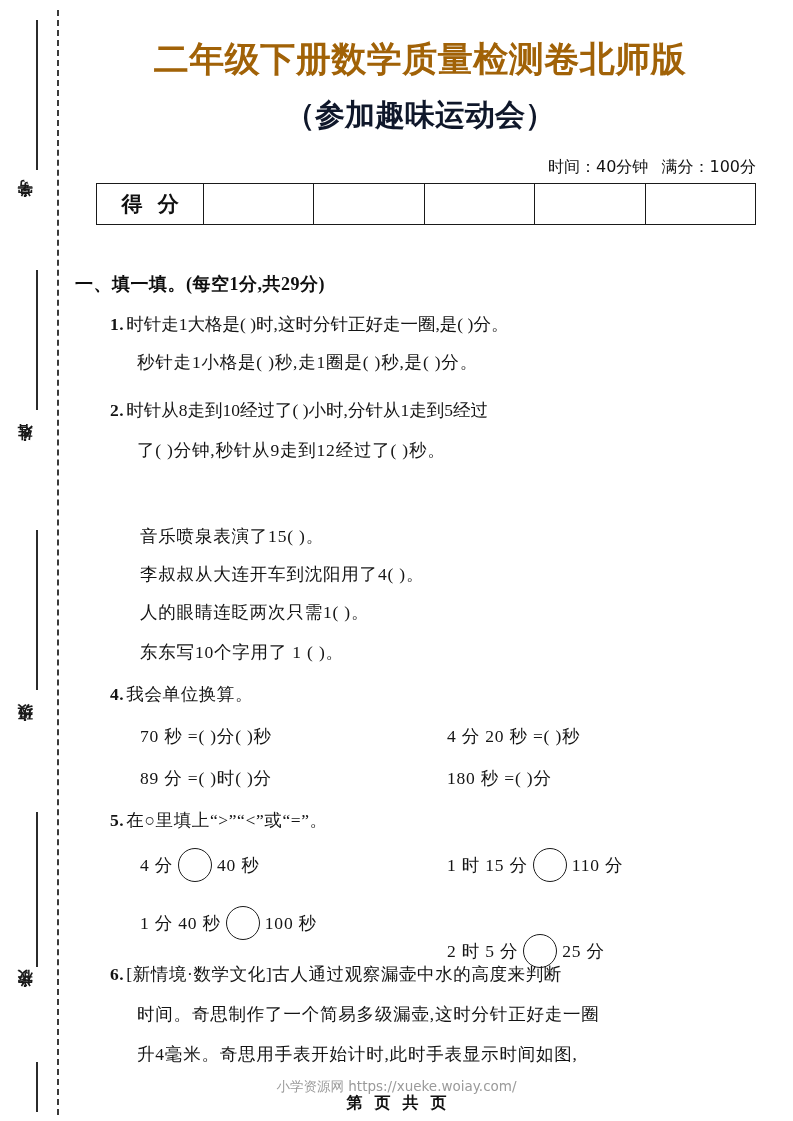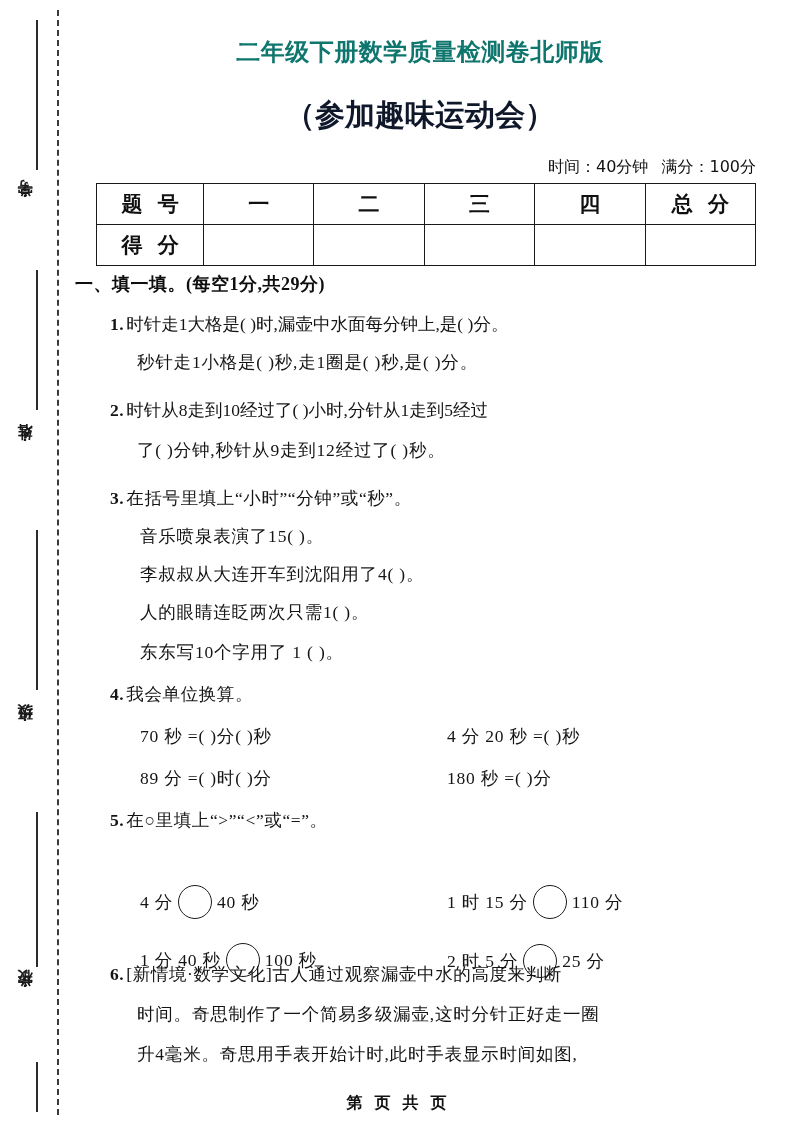--- a/index.html
+++ b/index.html
@@ -50,23 +50,23 @@
 
   
   .title-main {
     position: absolute;
     left: 70px;
     top: 36px;
     width: 700px;
     text-align: center;
     font-family: "DejaVu Sans", "Liberation Sans", sans-serif;
     font-weight: bold;
-    font-size: 24px;
+    font-size: 35px;
     letter-spacing: 0.5px;
-    color: #0f766e;
+    color: #a16207;
   }
   .title-sub {
     position: absolute;
     left: 70px;
     top: 95px;
     width: 700px;
     text-align: center;
     font-family: "DejaVu Sans", "Liberation Sans", sans-serif;
     font-weight: bold;
     font-size: 30px;
@@ -135,21 +135,20 @@
   
   .cmp-line {
     position: absolute;
     font-family: "Liberation Serif", "DejaVu Serif", serif;
     font-size: 17.5px;
     color: #141414;
     white-space: nowrap;
     display: flex;
     align-items: center;
     letter-spacing: 0.8px;
-    margin-top: 37px;
   }
   .op-circle {
     display: inline-block;
     width: 32px;
     height: 32px;
     border: 1.6px solid #1b1b1b;
     border-radius: 50%;
     margin: 0 5px;
     flex: 0 0 auto;
   }
@@ -203,54 +202,43 @@
   <div class="title-main">二年级下册数学质量检测卷北师版</div>
   <div class="title-sub">（参加趣味运动会）</div>
 
   <div class="meta-line">
     <span>时间：40分钟</span>
     <span>满分：100分</span>
   </div>
 
   <table class="score-table">
     <tbody>
-        <tr>
-      <td class="head-cell">题  号</td>
-      <td>一</td>
-      <td>二</td>
-      <td>三</td>
-      <td>四</td>
-      <td>总  分</td>
-    </tr>
     <tr>
       <td class="head-cell">得  分</td>
       <td></td>
       <td></td>
       <td></td>
       <td></td>
       <td></td>
     </tr>
   </tbody>
     </table>
 
   <div class="section-title" style="top:272px;">一、填一填。(每空1分,共29分)</div>
 
   <div class="q-row" style="left:110px; top:312px;">
-    <span class="q-num">1.</span><span class="blank-paren">时针走1大格是(        )时,漏壶中水面每分钟上,是(        )分。</span>
+    <span class="q-num">1.</span><span class="blank-paren">时针走1大格是(        )时,这时分针正好走一圈,是(        )分。</span>
   </div>
   <div class="q-row indent" style="left:137px; top:350px;">秒针走1小格是(        )秒,走1圈是(        )秒,是(        )分。</div>
 
   <div class="q-row" style="left:110px; top:398px;">
     <span class="q-num">2.</span><span class="blank-paren">时针从8走到10经过了(        )小时,分针从1走到5经过</span>
   </div>
   <div class="q-row indent" style="left:137px; top:438px;">了(        )分钟,秒针从9走到12经过了(        )秒。</div>
 
-  <div class="q-row" style="left:110px; top:486px;">
-    <span class="q-num">3.</span><span>在括号里填上“小时”“分钟”或“秒”。</span>
-  </div>
   <div class="q-row indent" style="left:140px; top:524px;">音乐喷泉表演了15(        )。</div>
   <div class="q-row indent" style="left:140px; top:562px;">李叔叔从大连开车到沈阳用了4(        )。</div>
   <div class="q-row indent" style="left:140px; top:600px;">人的眼睛连眨两次只需1(        )。</div>
   <div class="q-row indent" style="left:140px; top:640px;">东东写10个字用了 1 (      )。</div>
 
   <div class="q-row" style="left:110px; top:682px;">
     <span class="q-num">4.</span><span>我会单位换算。</span>
   </div>
   <div class="q-row indent" style="left:140px; top:724px;">70 秒 =(        )分(        )秒</div>
   <div class="q-row indent" style="left:447px; top:724px;">4 分 20 秒 =(       )秒</div>
@@ -272,27 +260,28 @@
     <span class="op-circle"></span>
     <span>110 分</span>
   </div>
 
   <div class="cmp-line" style="left:140px; top:906px;">
     <span>1 分 40 秒</span>
     <span class="op-circle"></span>
     <span>100 秒</span>
   </div>
 
-  <div class="cmp-line" style="left:447px; top:907px;">
+  <div class="cmp-line" style="left:447px; top:934px;">
     <span>2 时 5 分</span>
     <span class="op-circle"></span>
     <span>25 分</span>
   </div>
 
   <div class="q-row" style="left:110px; top:962px;">
     <span class="q-num">6.</span><span>[新情境·数学文化]古人通过观察漏壶中水的高度来判断</span>
   </div>
   <div class="q-row indent" style="left:137px; top:1002px;">时间。奇思制作了一个简易多级漏壶,这时分针正好走一圈</div>
   <div class="q-row indent" style="left:137px; top:1042px;">升4毫米。奇思用手表开始计时,此时手表显示时间如图,</div>
 
+  <div class="watermark">小学资源网 https://xueke.woiay.com/</div>
   <div class="page-footer">第 页 共 页</div>
 
 </div>
 
 </body></html>

